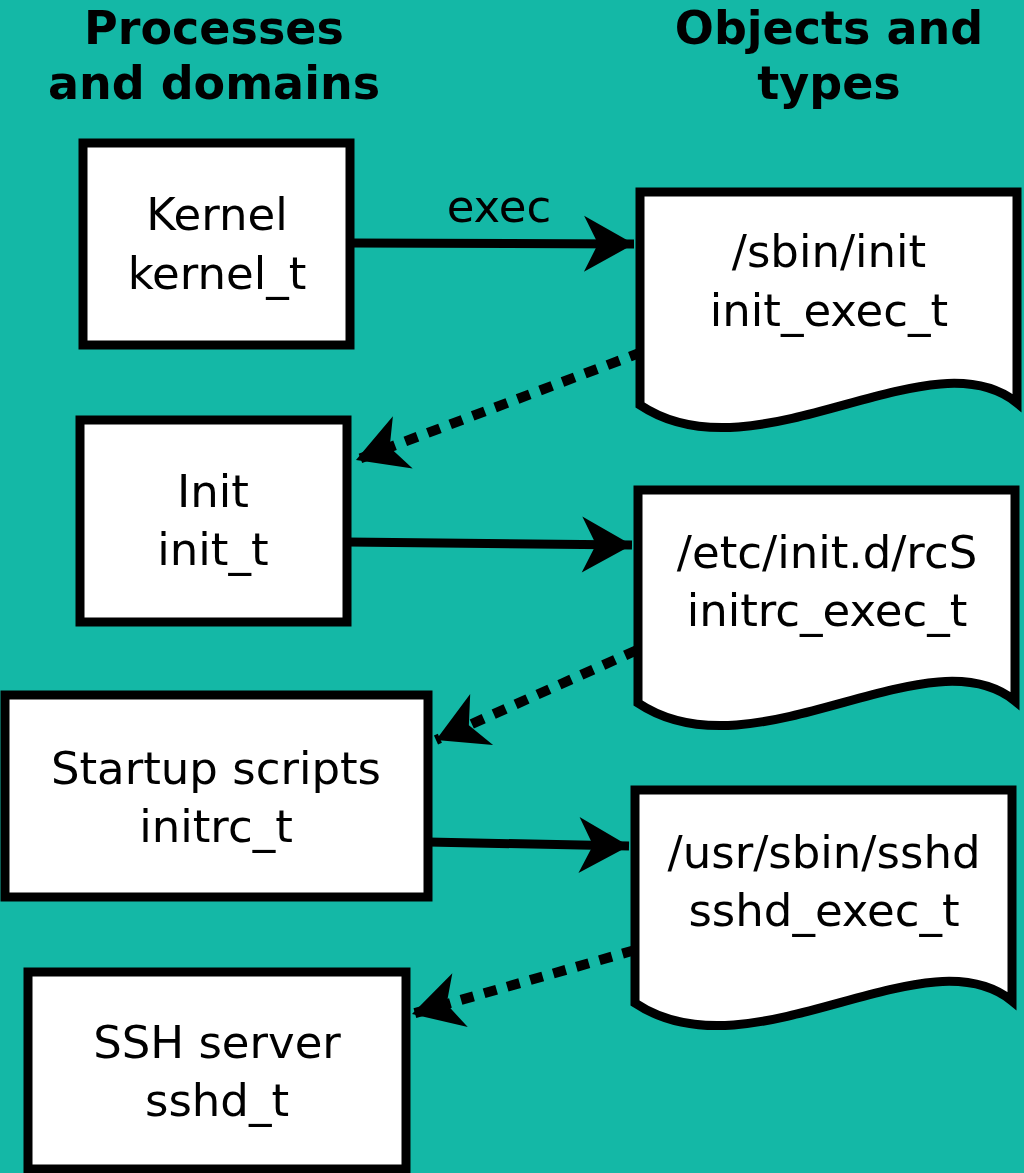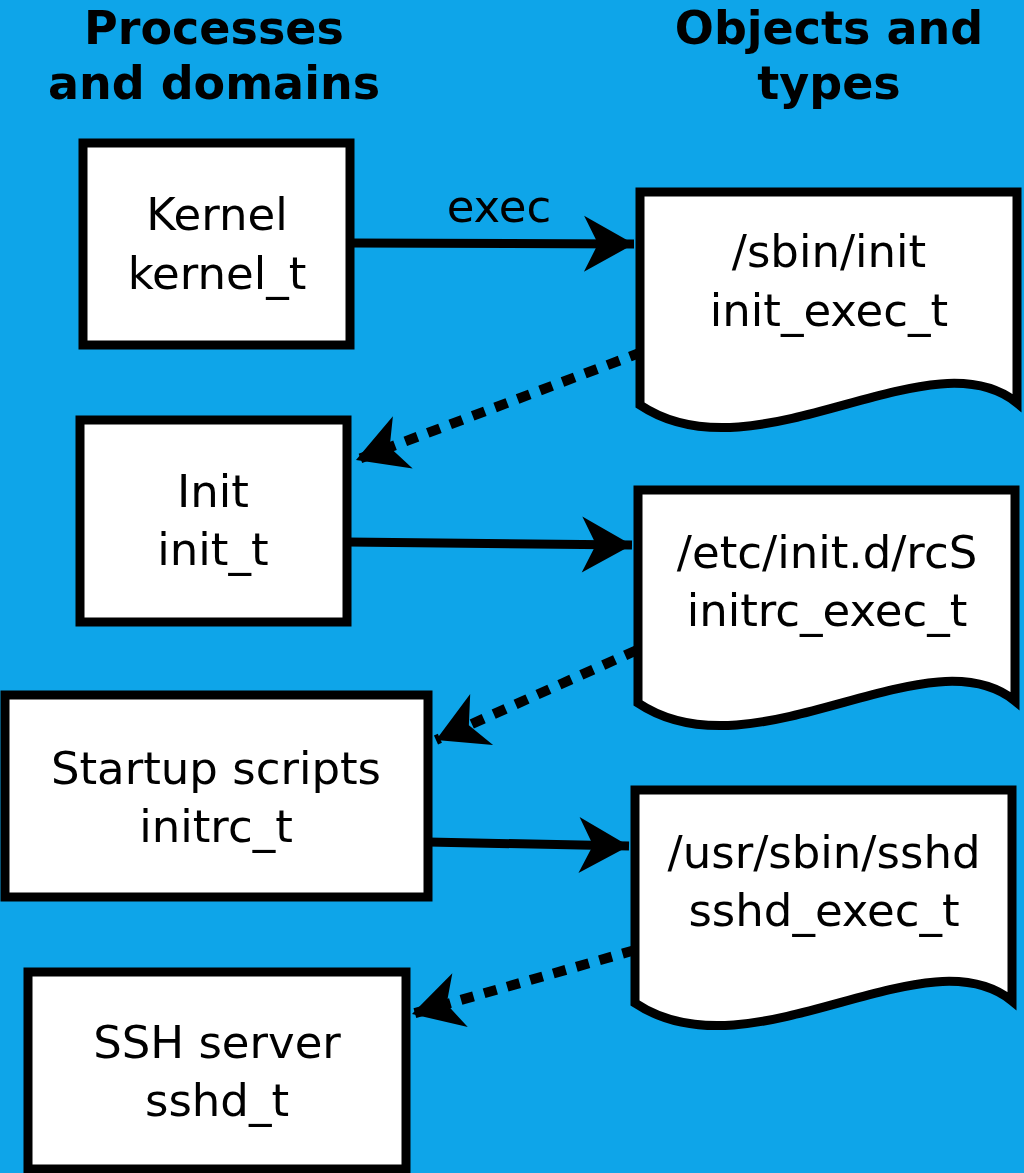--- a/index.html
+++ b/index.html
@@ -1,20 +1,20 @@
 <!DOCTYPE html>
 <html><head>
 <meta charset="utf-8">
 <style>
   html, body { margin: 0; padding: 0; background: #ffffff; }
   .stage {
     width: 1024px;
     height: 1173px;
     position: relative;
-    background: #0ea5e9;
+    background: #14b8a6;
     overflow: hidden;
   }
   svg { display: block; }
   .box  { fill: #ffffff; stroke: #000000; stroke-width: 9; }
   .doc  { fill: #ffffff; stroke: #000000; stroke-width: 9; stroke-linejoin: miter; }
   .arrow-solid  { stroke: #000000; stroke-width: 9; fill: none; }
   .arrow-dotted { stroke: #000000; stroke-width: 10; stroke-dasharray: 13 11; fill: none; }
   .head { fill: #000000; stroke: none; }
   text {
     font-family: "DejaVu Sans", "Liberation Sans", sans-serif;

